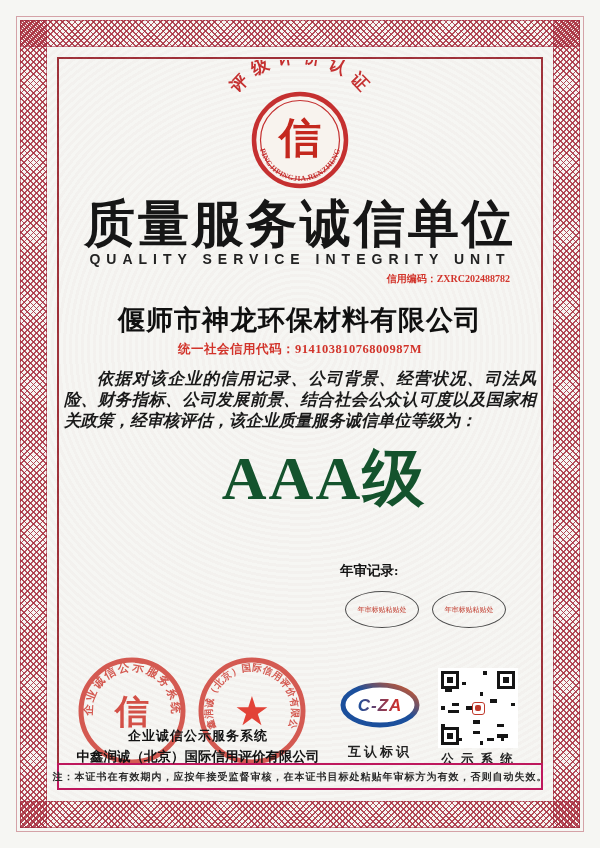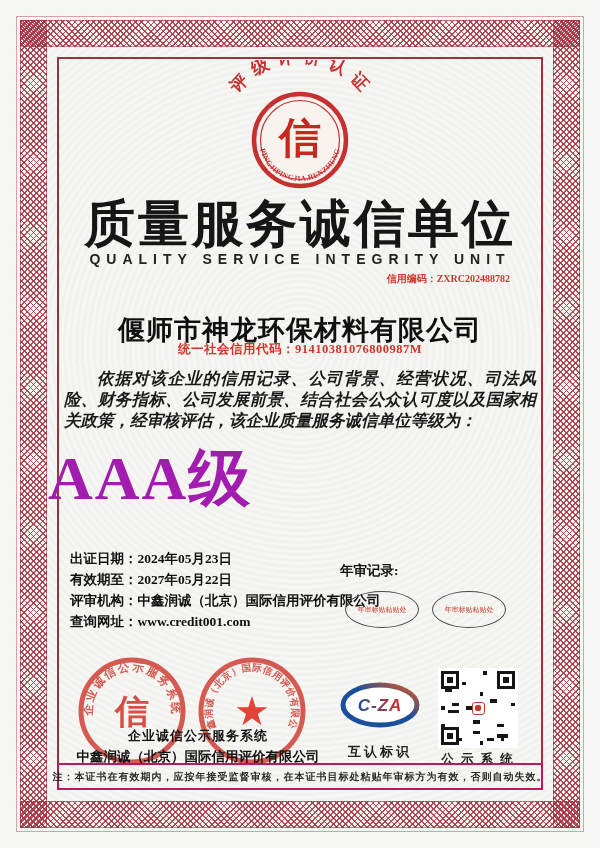--- a/index.html
+++ b/index.html
@@ -32,30 +32,30 @@
   .badge { position:absolute; left:185px; top:60px; width:230px; height:140px; }
 
   .title { position:absolute; top:190px; left:0; width:100%; text-align:center;
     font-size:51px; font-weight:900; color:#161616; letter-spacing:3px; }
   .subtitle { position:absolute; top:251px; left:0; width:100%; text-align:center;
     font-family:"Liberation Sans","DejaVu Sans",sans-serif;
     font-size:14px; font-weight:600; color:#222; letter-spacing:6px; }
   .credit-line { position:absolute; top:272px; right:90px; font-size:10px; font-weight:bold; color:#d2342b; }
 
   .company { position:absolute; top:302px; left:0; width:100%; text-align:center;
-    font-size:27px; font-weight:900; color:#101010; letter-spacing:1px;margin-top:10px; }
+    font-size:27px; font-weight:900; color:#101010; letter-spacing:1px; }
   .uscc { position:absolute; top:341px; left:0; width:100%; text-align:center;
     font-size:12.5px; font-weight:bold; color:#d2342b; letter-spacing:.5px; }
 
   .paragraph { position:absolute; top:368px; left:64px; width:472px;
     font-size:16.5px; font-weight:700; color:#1a1a1a; line-height:21px;
     text-align:justify; text-indent:33px;font-style:italic; }
 
-  .grade { position:absolute; top:436px; left:0; width:100%; 
-    font-size:62px; font-weight:900; color:#a21caf; letter-spacing:2px;padding-left:48px; }
+  .grade { position:absolute; top:436px; left:0; width:100%; text-align:center;
+    font-size:62px; font-weight:900; color:#14532d; letter-spacing:2px;padding-left:48px; }
 
   .info { position:absolute; left:70px; top:548px; }
   .info-row { line-height:21px; font-size:13.5px; font-weight:700; color:#111; white-space:nowrap; }
 
   .annual-label { position:absolute; left:340px; top:562px; font-size:13.5px; font-weight:700; color:#111; }
   .oval { position:absolute; top:591px; width:74px; height:37px; border:1.5px solid #4a4a4a;
     border-radius:50%; display:flex; align-items:center; justify-content:center; }
   .oval-1 { left:345px; } .oval-2 { left:432px; }
   .sticker-text { font-size:7px; color:#c0392b; white-space:nowrap; }
 
@@ -120,34 +120,20 @@
   </div>
 
   <div class="company">偃师市神龙环保材料有限公司</div>
   <div class="uscc">
     <span>统一社会信用代码：</span><span>91410381076800987M</span>
   </div>
 
   <div class="paragraph">依据对该企业的信用记录、公司背景、经营状况、司法风险、财务指标、公司发展前景、结合社会公众认可度以及国家相关政策，经审核评估，该企业质量服务诚信单位等级为：</div>
   <div class="grade">AAA级</div>
 
-  <div class="info">
-    <div class="info-row">
-      <span>出证日期：</span><span>2024年05月23日</span>
-    </div>
-    <div class="info-row">
-      <span>有效期至：</span><span>2027年05月22日</span>
-    </div>
-    <div class="info-row">
-      <span>评审机构：</span><span>中鑫润诚（北京）国际信用评价有限公司</span>
-    </div>
-    <div class="info-row">
-      <span>查询网址：</span><span>www.credit001.com</span>
-    </div>
-  </div>
 
   <div class="annual-label">年审记录:</div>
   <div class="oval oval-1">
     <span class="sticker-text">年审标贴粘贴处</span>
   </div>
   <div class="oval oval-2">
     <span class="sticker-text">年审标贴粘贴处</span>
   </div>
 
   <svg class="seal seal-1" viewBox="0 0 112 112">

